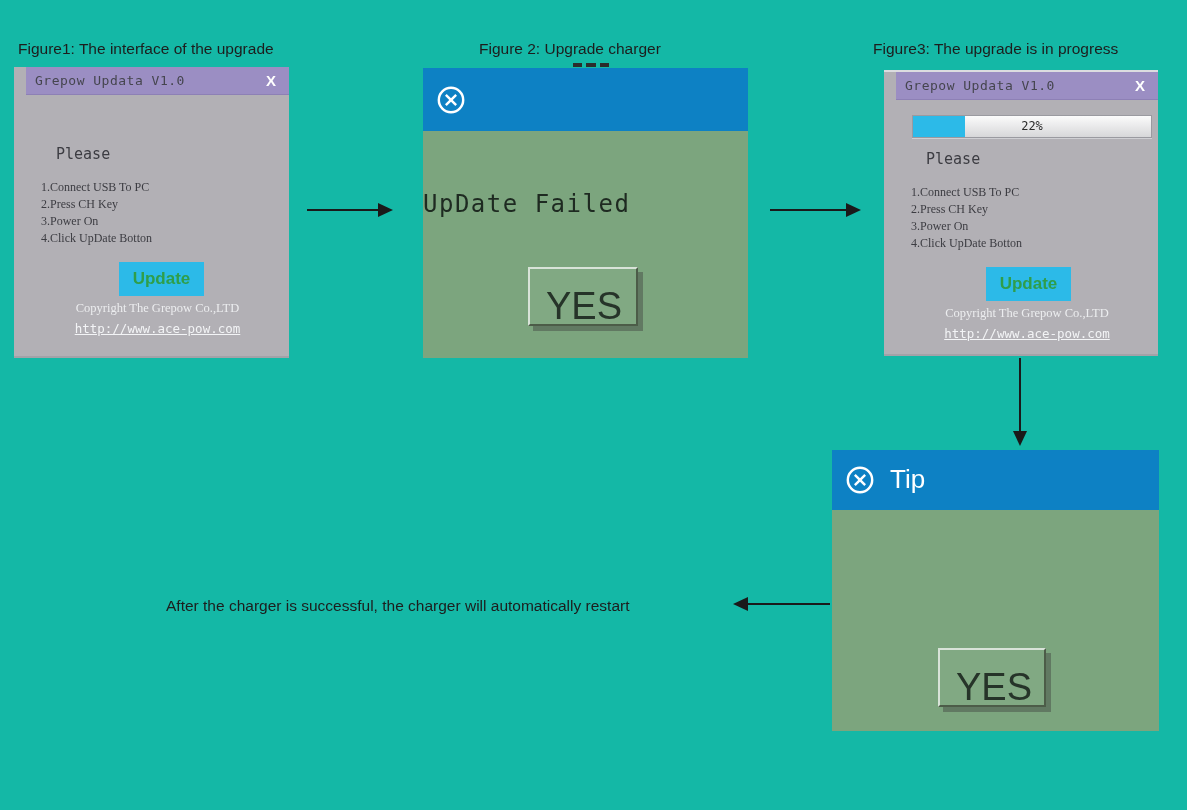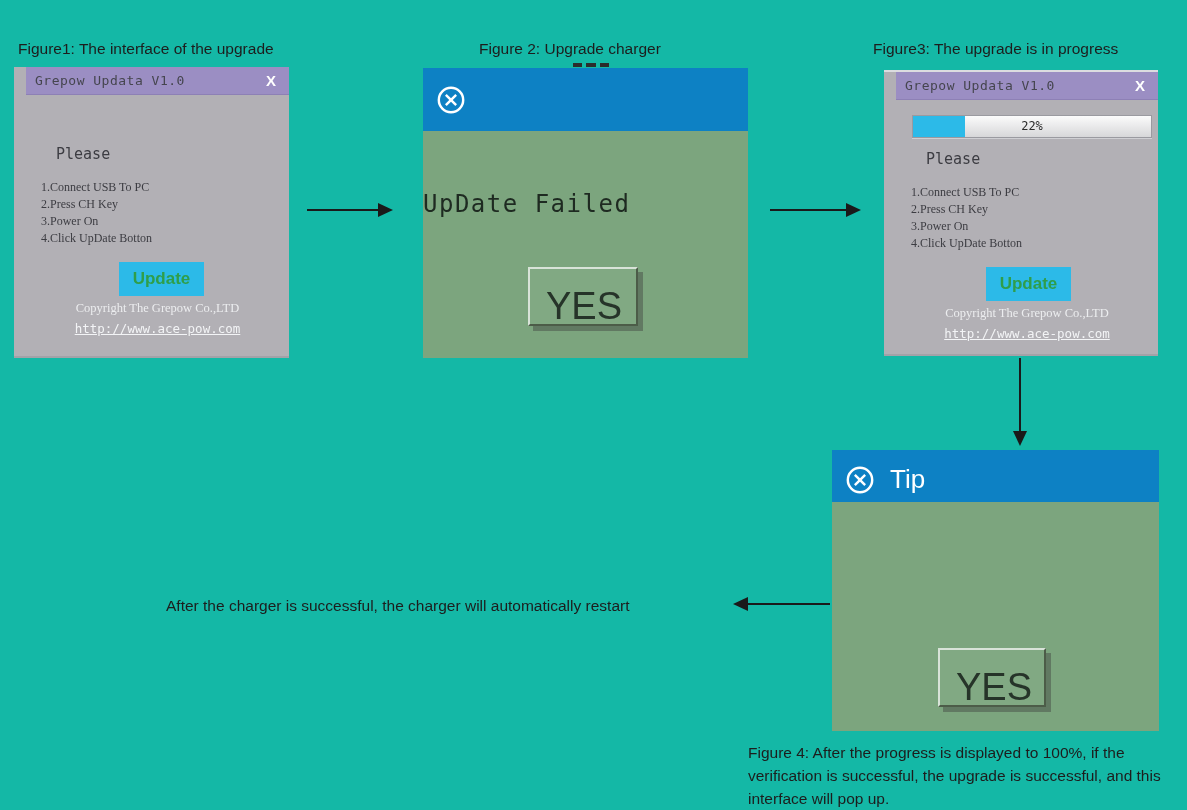--- a/index.html
+++ b/index.html
@@ -285,33 +285,32 @@
       </div>
     </div>
   </div>
 
   <div class="arrow" style="left:1013px; top:358px; width:14px; height:88px;">
     <div class="shaft" style="left:6px; top:0; width:2px; height:74px;"></div>
     <div class="head head-down" style="left:0; bottom:0;"></div>
   </div>
 
   <div class="dialog-win" style="left:832px; top:450px; width:327px; height:281px;">
-    <div class="dialog-titlebar" style="height:52px;">
+    <div class="dialog-titlebar" style="height:60px;">
       <svg class="circle-x-icon" style="left:13px; top:15px;" width="30" height="30" viewBox="0 0 32 32">
         <circle cx="16" cy="16" r="13" fill="none" stroke="#ffffff" stroke-width="2.6"></circle>
         <line x1="10.5" y1="10.5" x2="21.5" y2="21.5" stroke="#ffffff" stroke-width="2.6"></line>
         <line x1="21.5" y1="10.5" x2="10.5" y2="21.5" stroke="#ffffff" stroke-width="2.6"></line>
       </svg>
       <span class="dialog-tip-label">Tip</span>
     </div>
     <button class="yes-btn" style="left:106px; top:198px; width:108px; height:59px;">YES</button>
   </div>
 
   <div class="arrow" style="left:733px; top:597px; width:97px; height:14px;">
     <div class="shaft" style="right:0; top:6px; width:84px; height:2px;"></div>
     <div class="head head-left" style="left:0; top:0;"></div>
   </div>
 
   <div class="restart-note">After the charger is successful, the charger will automatically restart</div>
 
-  <div class="fig4-caption">Figure 4: After the progress is displayed to 100%, if the verification is successful, the upgrade is successful, and this interface will pop up.</div>
 
 </div>
 
 </body></html>

